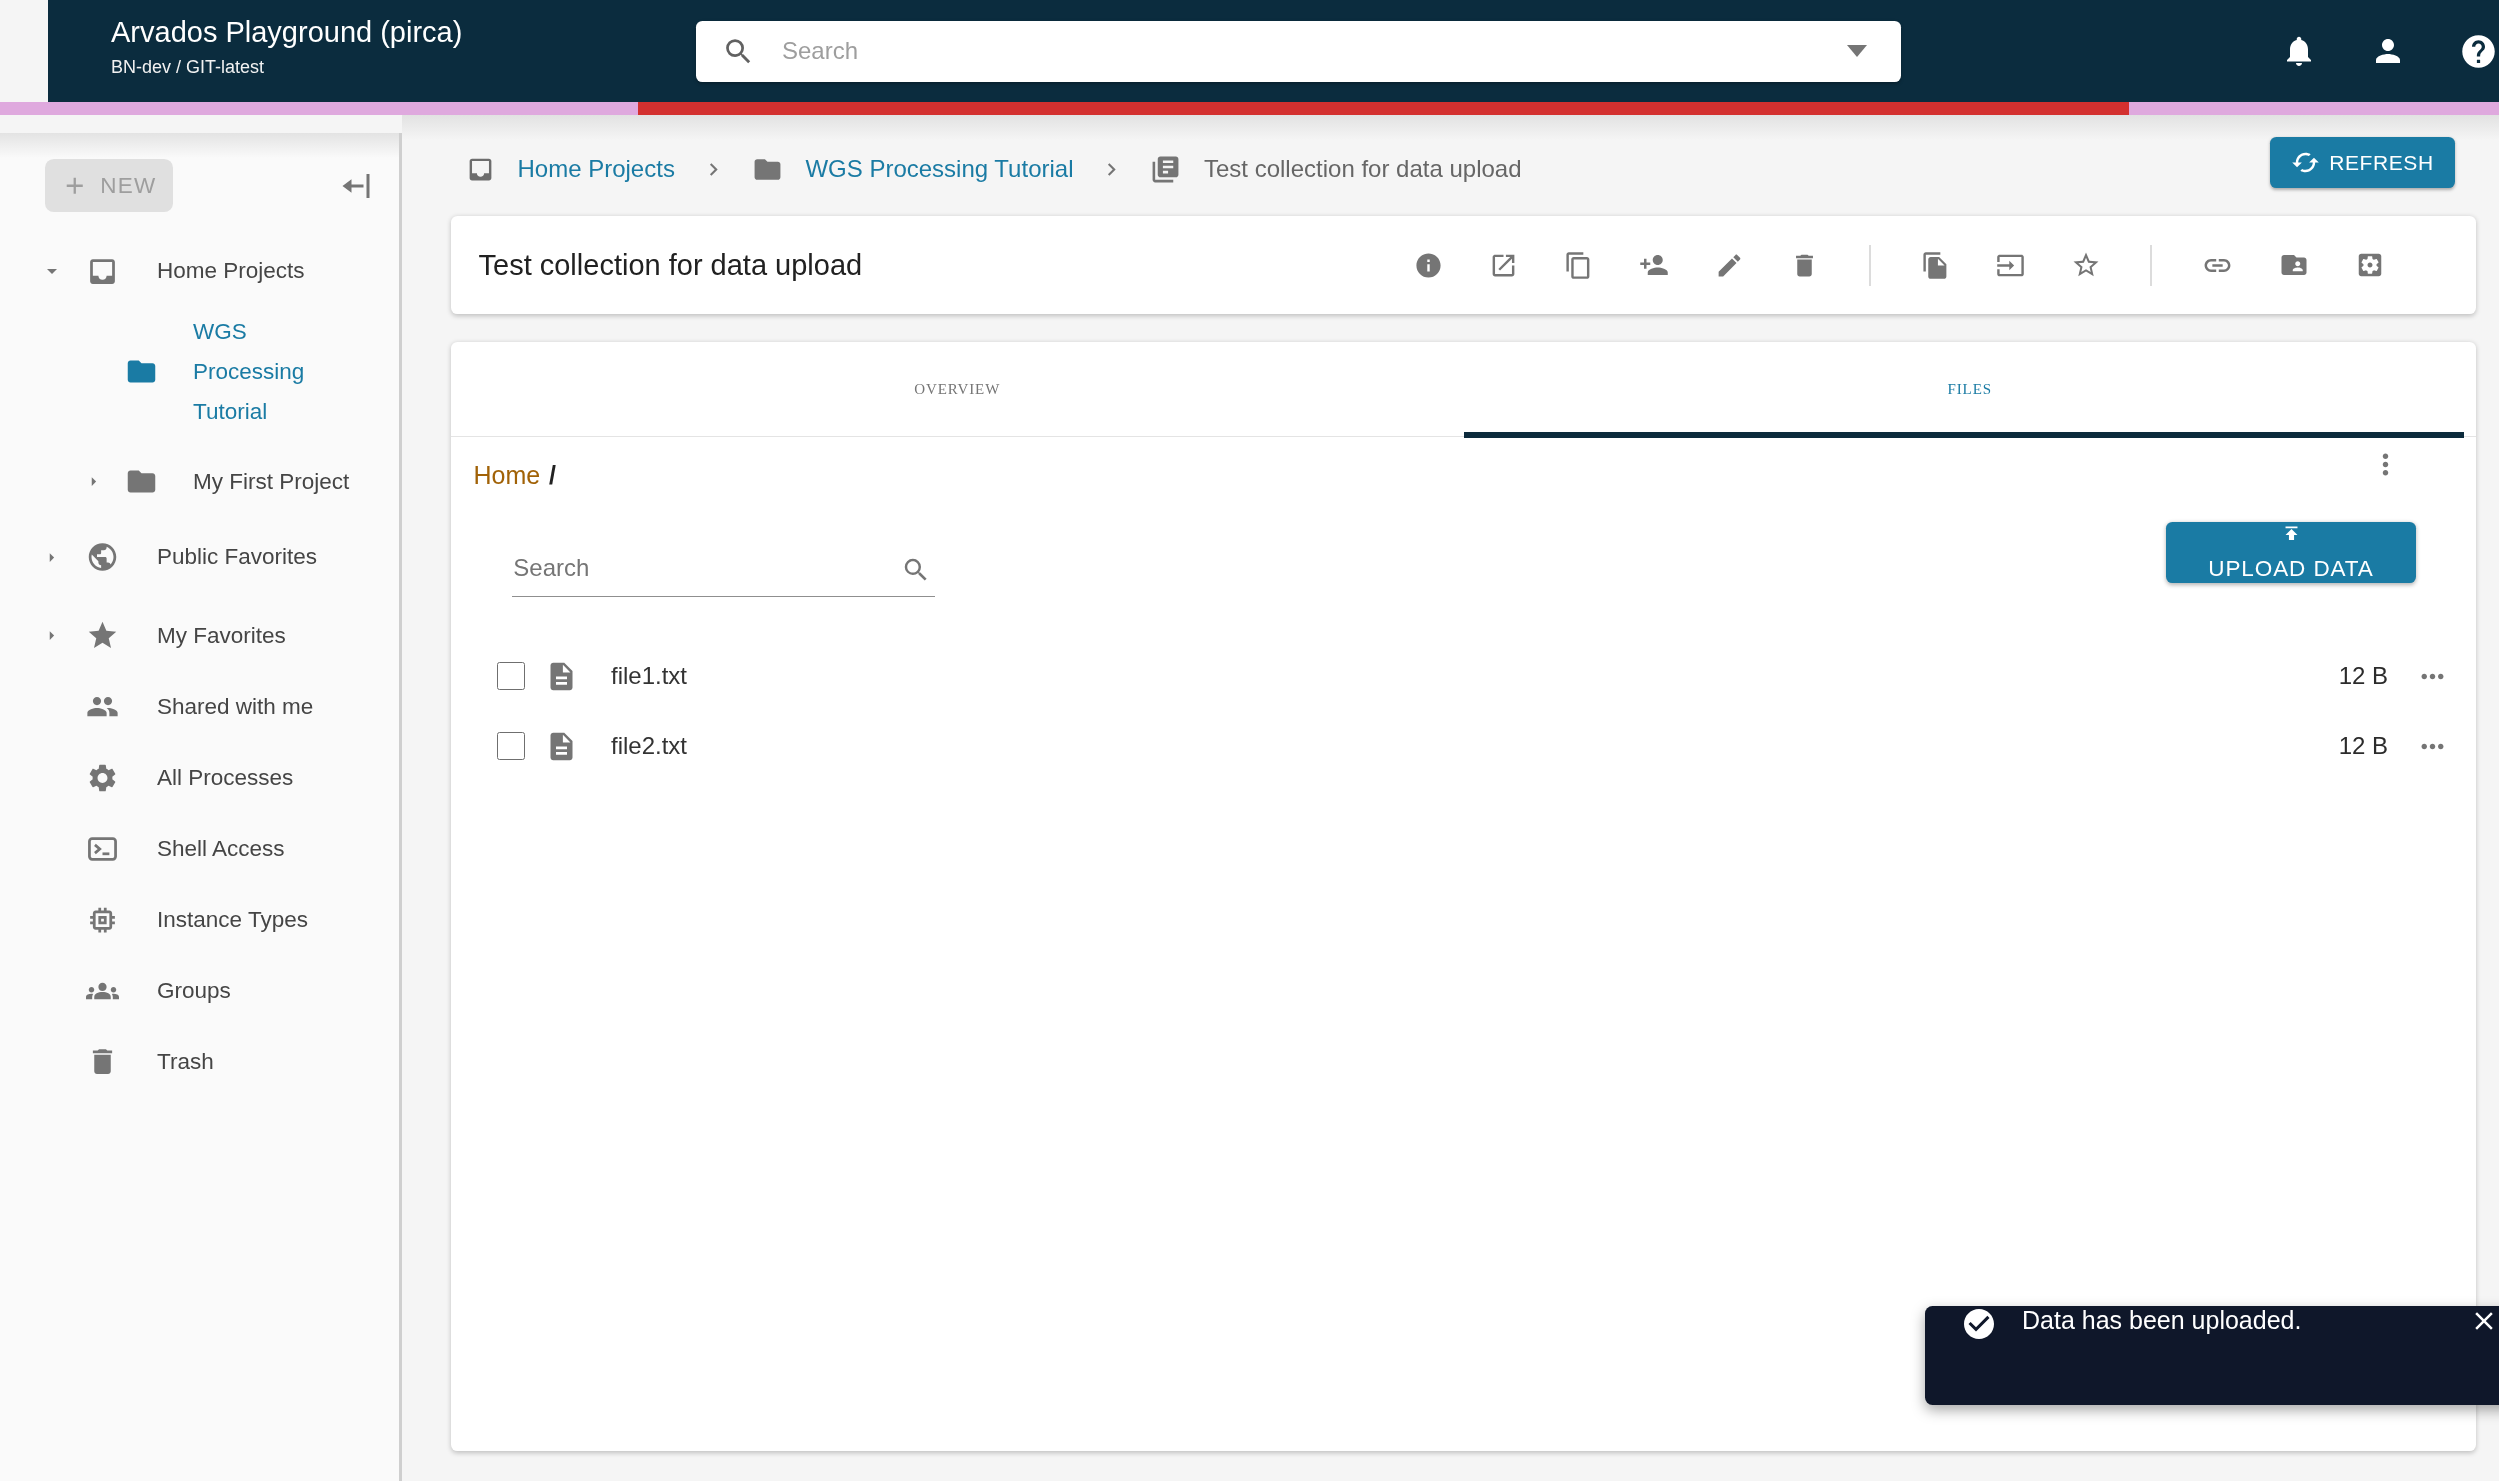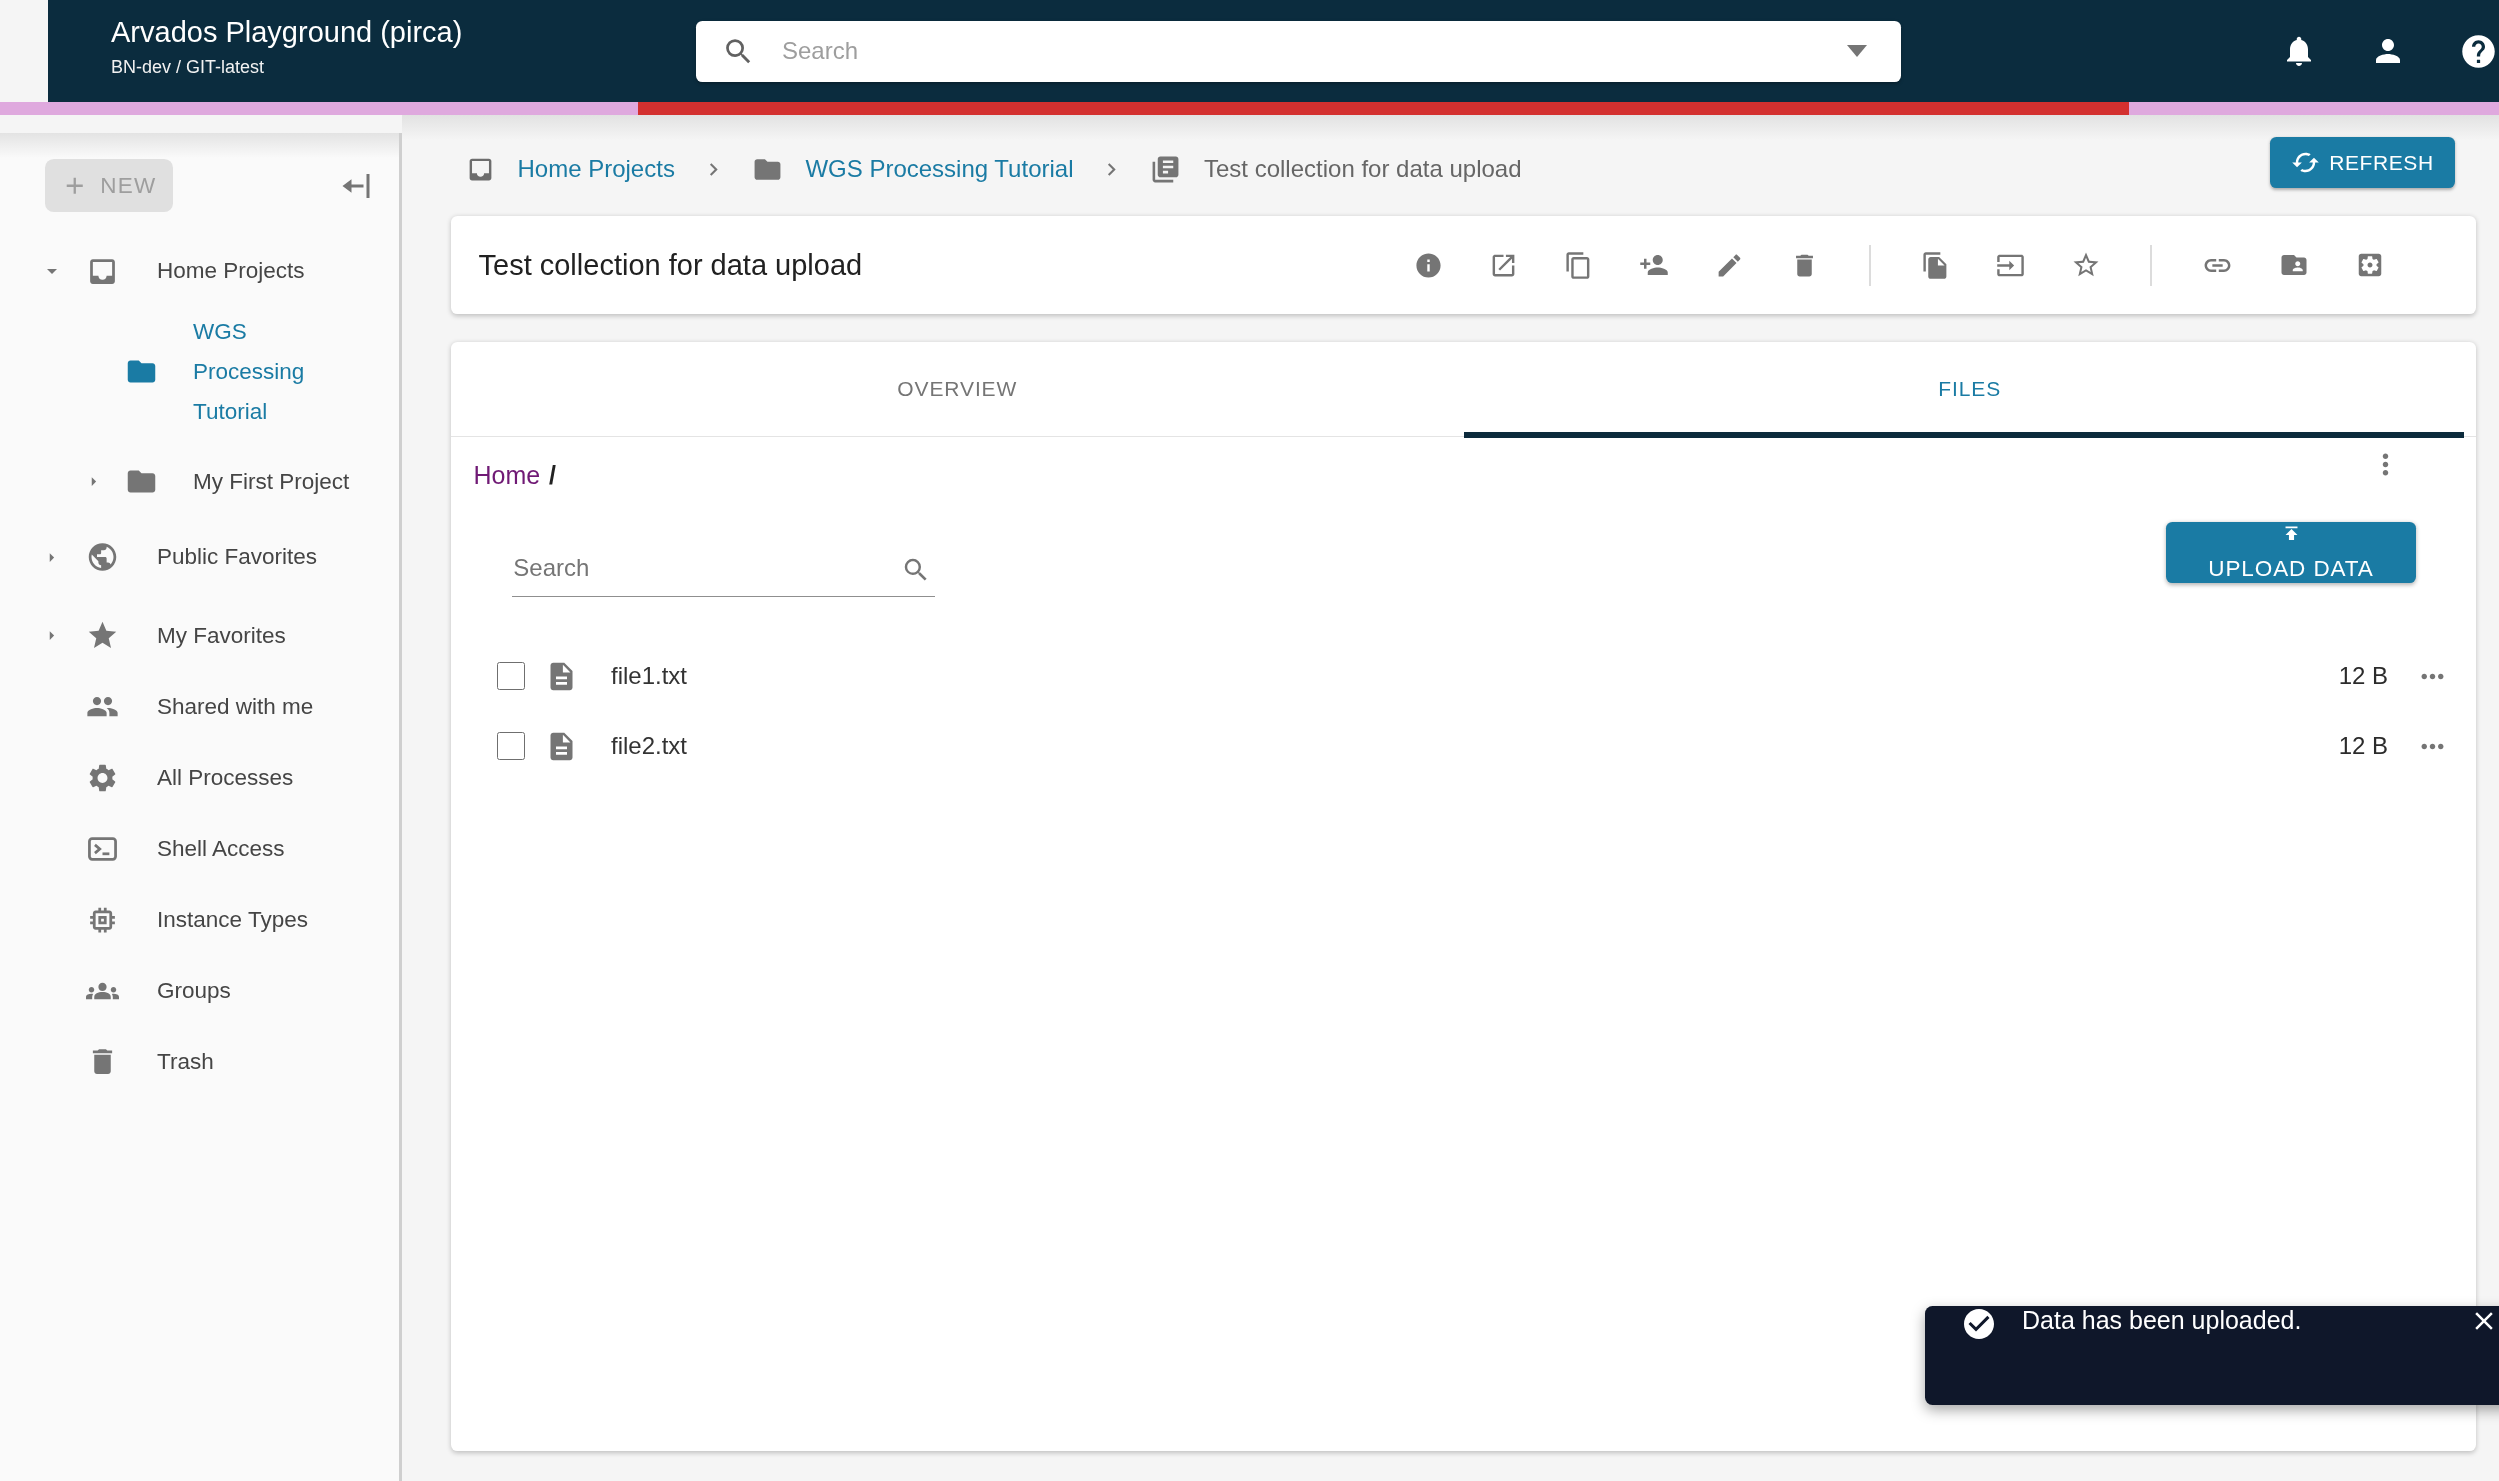--- a/index.html
+++ b/index.html
@@ -69,29 +69,29 @@
 
   .card{position:absolute;background:#fff;border-radius:6.3px;box-shadow:0 1.3px 5px rgba(0,0,0,.22);}
   .title-card{left:49px;top:101px;width:2025px;height:98px;display:flex;align-items:center;}
   .col-title{font-size:29px;color:#212121;margin-left:27.5px;flex:0 0 auto;}
   .tool-row{flex:1;display:flex;align-items:center;justify-content:flex-end;gap:46px;padding-right:91px;}
   .tool-row .icon-btn svg{display:block;}
   .vdiv{width:1.9px;height:41px;background:#dcdcdc;margin:0 3.8px;}
 
   .content-card{left:49px;top:227px;width:2025px;height:1109px;}
   .tabbar{position:relative;height:94px;border-bottom:1.9px solid #e4e4e4;display:flex;}
-  .tab{flex:1;display:flex;align-items:center;justify-content:center;font-size:21px;
+  .tab{flex:1;display:flex;align-items:center;justify-content:center;font-size:15px;
        letter-spacing:0.9px;background:none;border:0;cursor:pointer;
-       font-family:Liberation Sans, sans-serif;}
+       font-family:Liberation Serif, serif;}
   .tab.inactive{color:#757575;}
   .tab.active{color:#1a7ba4;}
   .tab-indicator{position:absolute;left:50%;right:12.5px;bottom:-1.9px;height:5.6px;background:#0c2b3c;}
 
   .path-row{position:absolute;left:22.5px;top:119px;font-size:25px;}
-  .path-link{color:#701a75;cursor:pointer;}
+  .path-link{color:#a16207;cursor:pointer;}
   .path-sep{color:#222;margin-left:8.8px;font-weight:bold;}
   .kebab{position:absolute;left:1917px;top:105px;width:35px;height:35px;}
 
   .file-search{position:absolute;left:61px;top:185px;width:423px;height:69px;
         border-bottom:1.9px solid #8f8f8f;display:flex;align-items:flex-end;}
   .file-search input{flex:1;border:0;outline:0;background:transparent;font-size:24px;color:#444;
         font-family:"Liberation Sans",sans-serif;padding:0 0 13.8px 1.3px;}
   .file-search input::placeholder{color:#757575;}
   .file-search svg{margin:0 3.8px 11.3px 0;flex:0 0 auto;}
 

